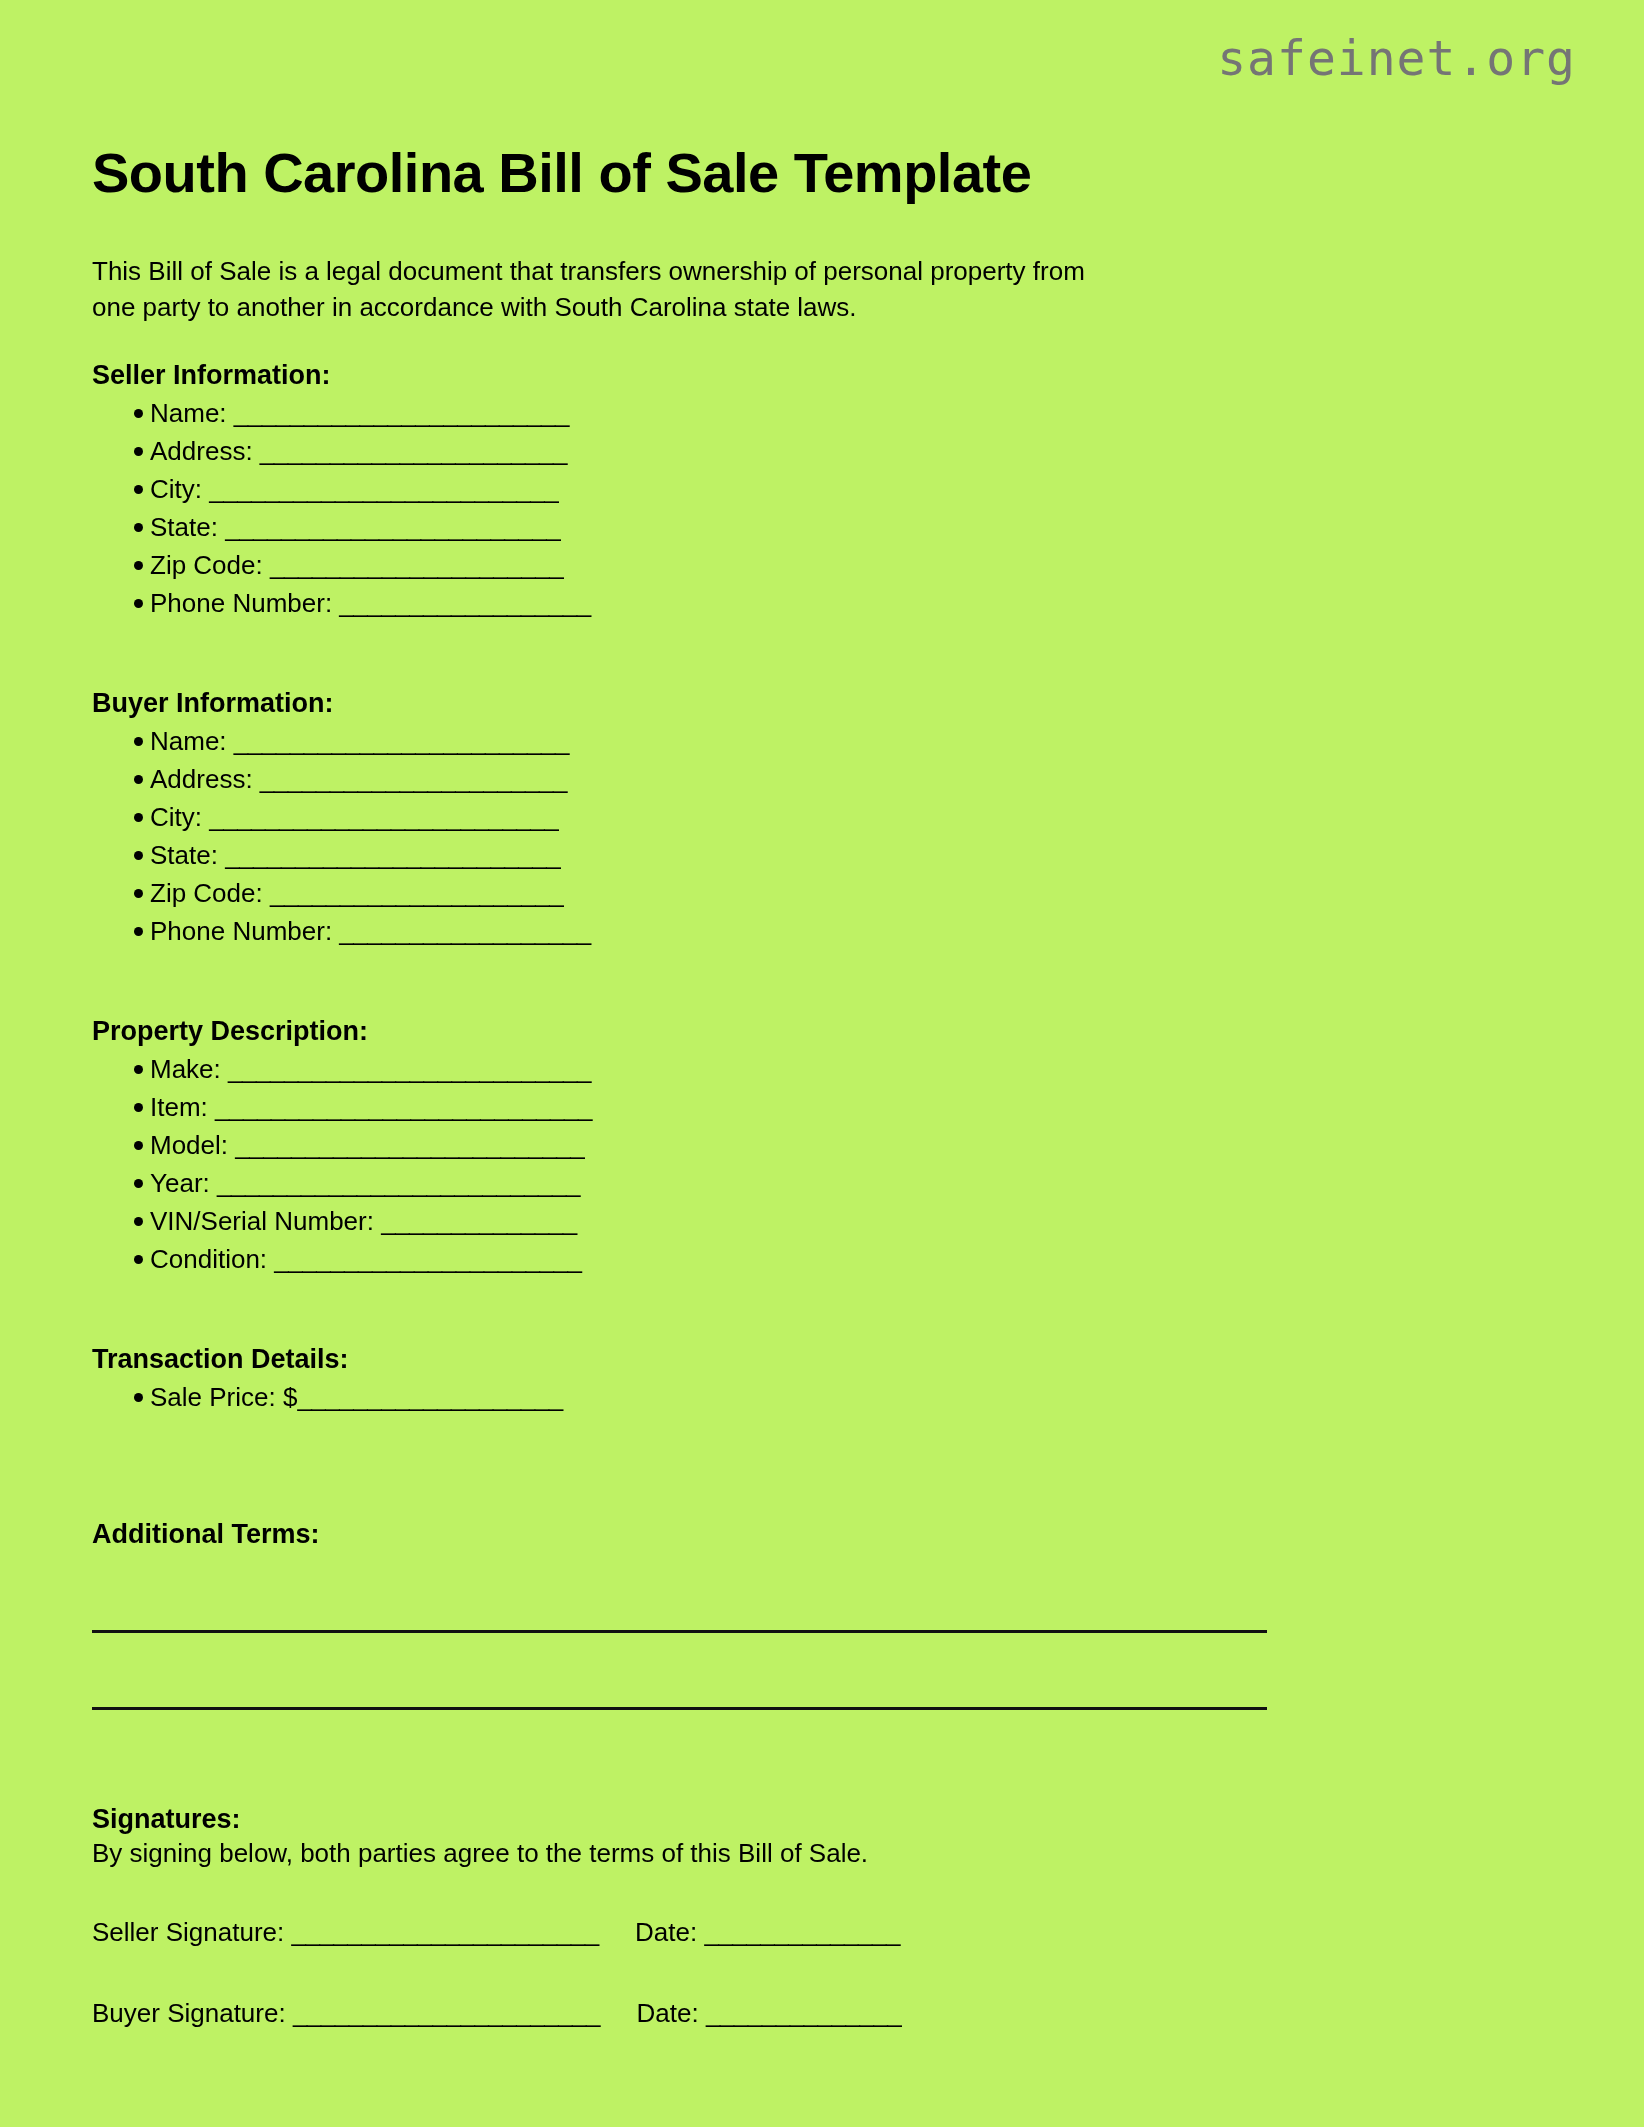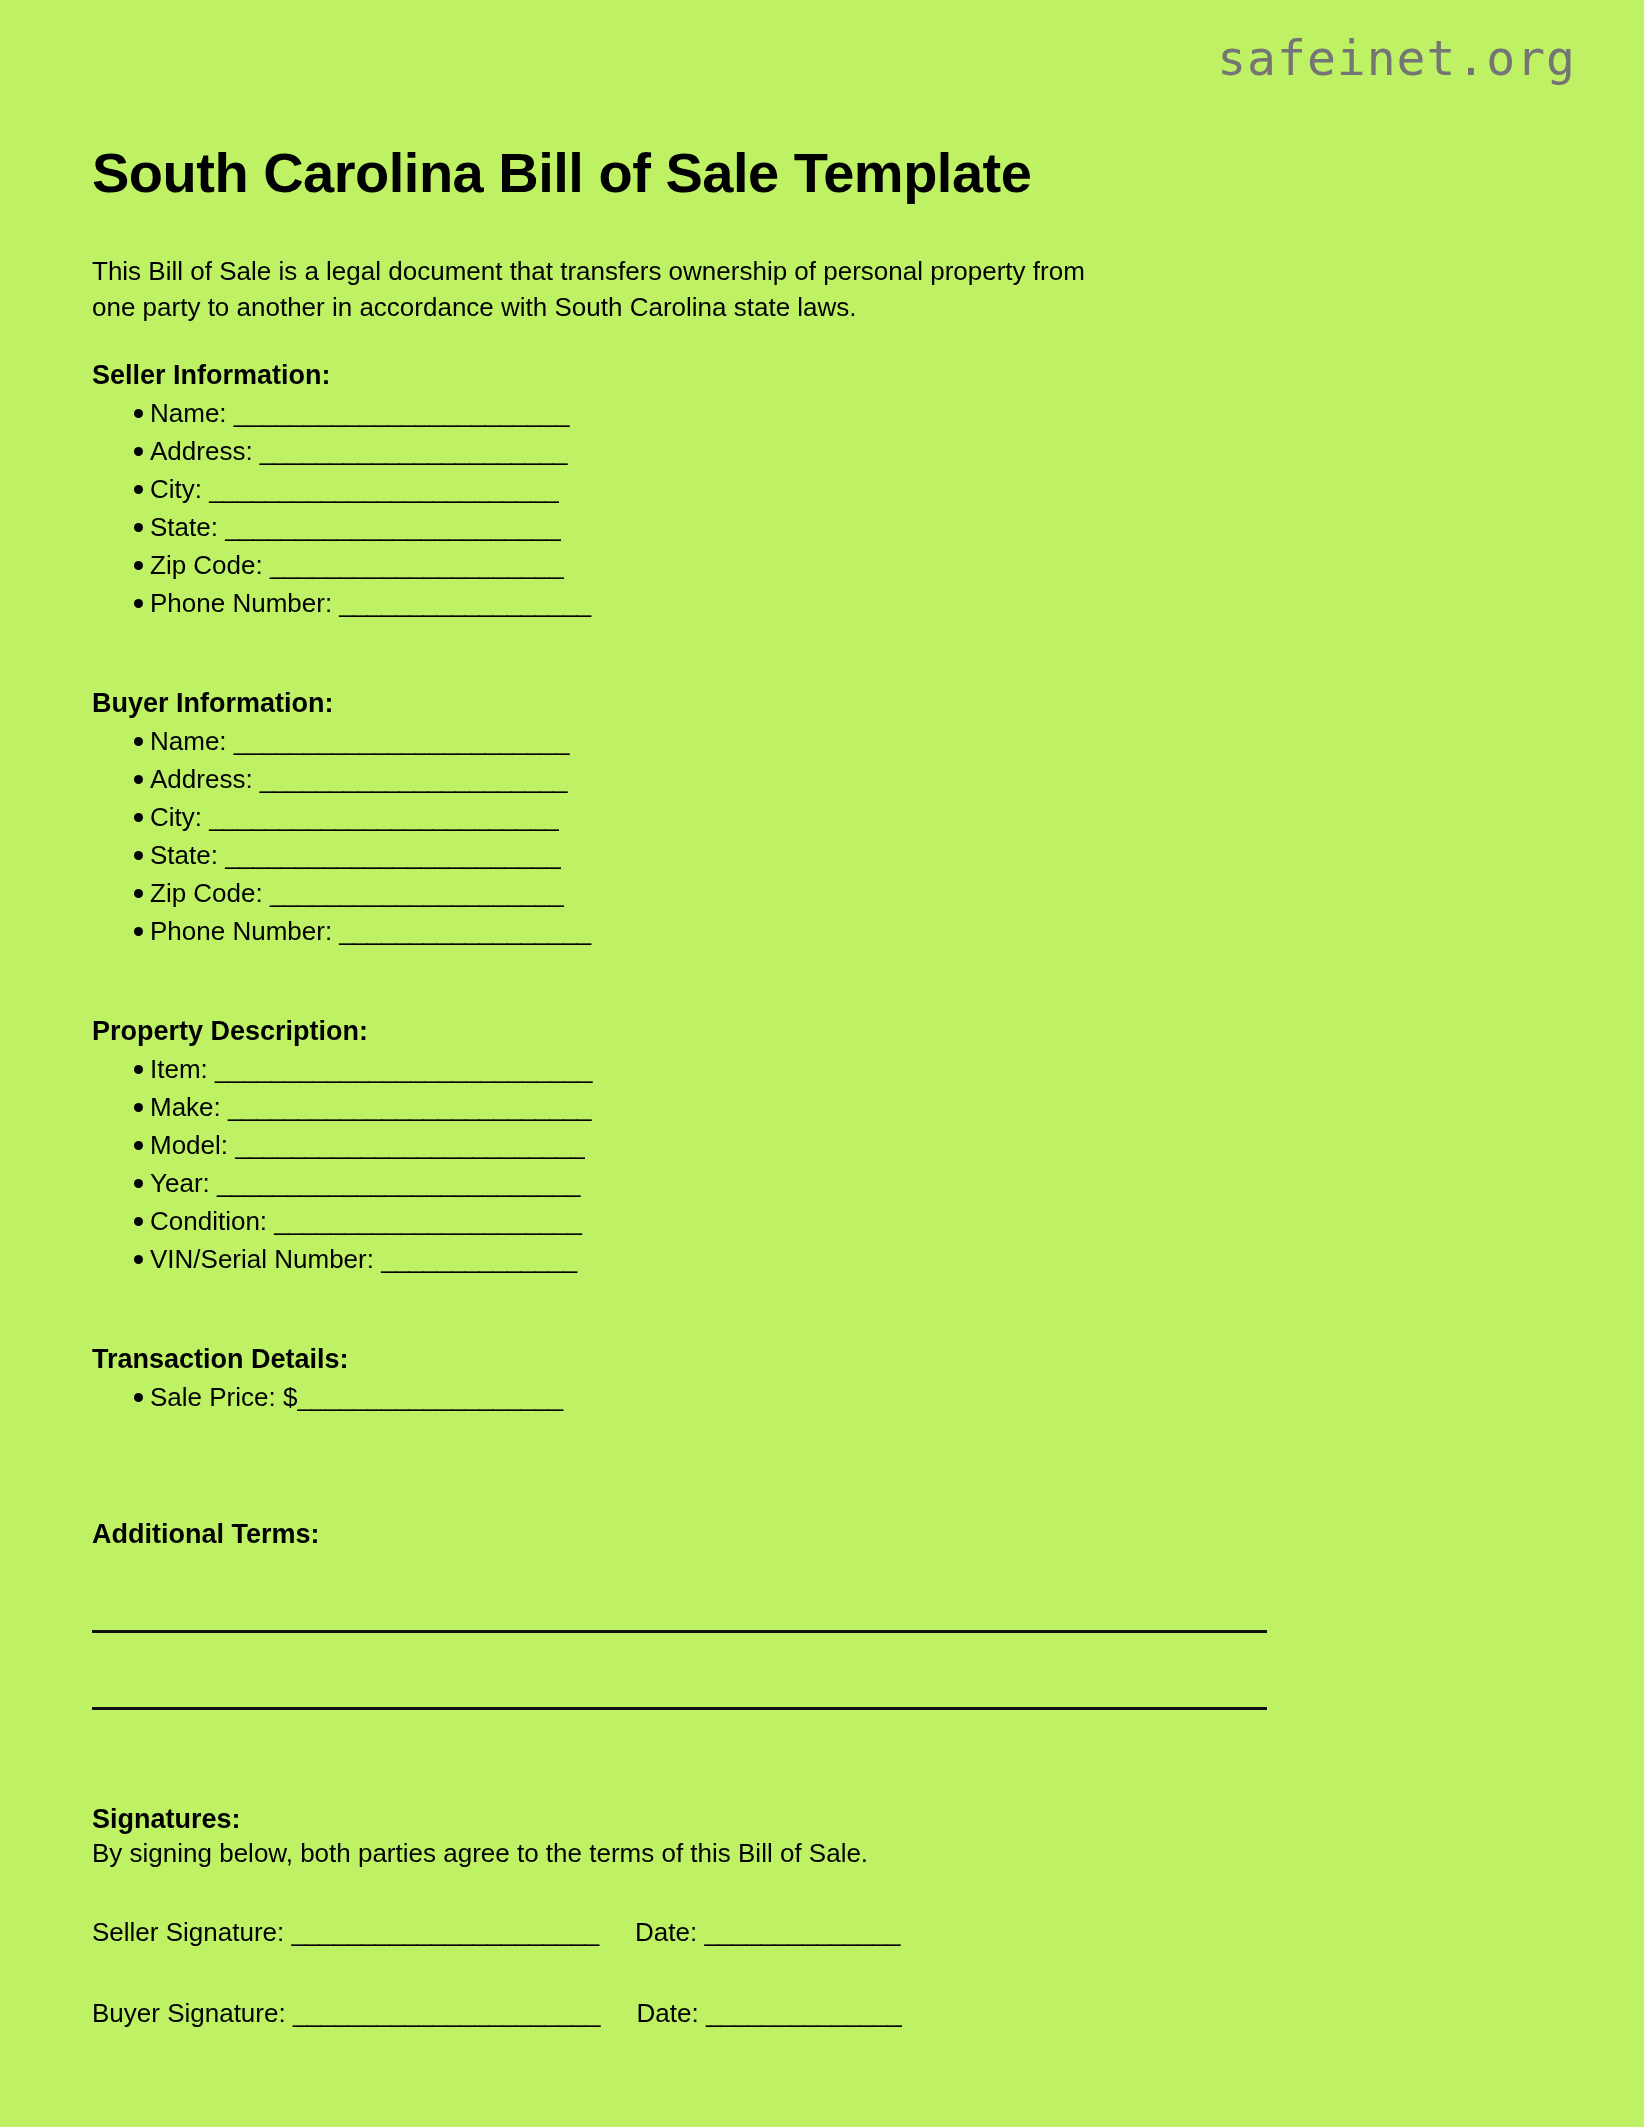--- a/index.html
+++ b/index.html
@@ -204,47 +204,47 @@
       <span>Phone Number:</span>
       <span class="blank">__________________</span>
     </div>
   </div>
 
   <h2 class="section-heading" style="top:994px;">Property Description:</h2>
 
   <div class="bullet-list" style="top:1050px;">
     <div class="bullet-row">
       <span class="bullet-dot"></span>
+      <span>Make:</span>
+      <span class="blank">__________________________</span>
+    </div>
+    <div class="bullet-row">
+      <span class="bullet-dot"></span>
       <span>Item:</span>
       <span class="blank">___________________________</span>
     </div>
     <div class="bullet-row">
       <span class="bullet-dot"></span>
-      <span>Make:</span>
-      <span class="blank">__________________________</span>
-    </div>
-    <div class="bullet-row">
-      <span class="bullet-dot"></span>
       <span>Model:</span>
       <span class="blank">_________________________</span>
     </div>
     <div class="bullet-row">
       <span class="bullet-dot"></span>
       <span>Year:</span>
       <span class="blank">__________________________</span>
     </div>
     <div class="bullet-row">
       <span class="bullet-dot"></span>
+      <span>VIN/Serial Number:</span>
+      <span class="blank">______________</span>
+    </div>
+    <div class="bullet-row">
+      <span class="bullet-dot"></span>
       <span>Condition:</span>
       <span class="blank">______________________</span>
-    </div>
-    <div class="bullet-row">
-      <span class="bullet-dot"></span>
-      <span>VIN/Serial Number:</span>
-      <span class="blank">______________</span>
     </div>
   </div>
 
   <h2 class="section-heading" style="top:1322px;text-align:right;">Transaction Details:</h2>
 
   <div class="bullet-list" style="top:1378px;">
     <div class="bullet-row">
       <span class="bullet-dot"></span>
       <span>Sale Price: $</span><span class="blank">___________________</span>
     </div>

